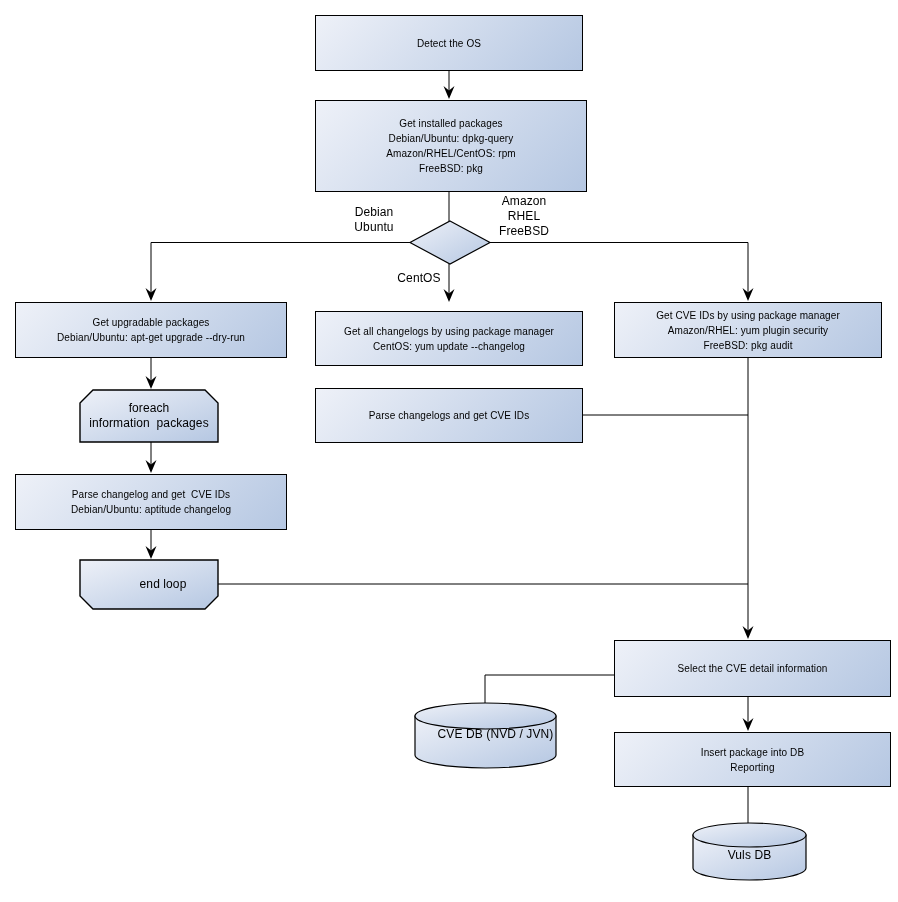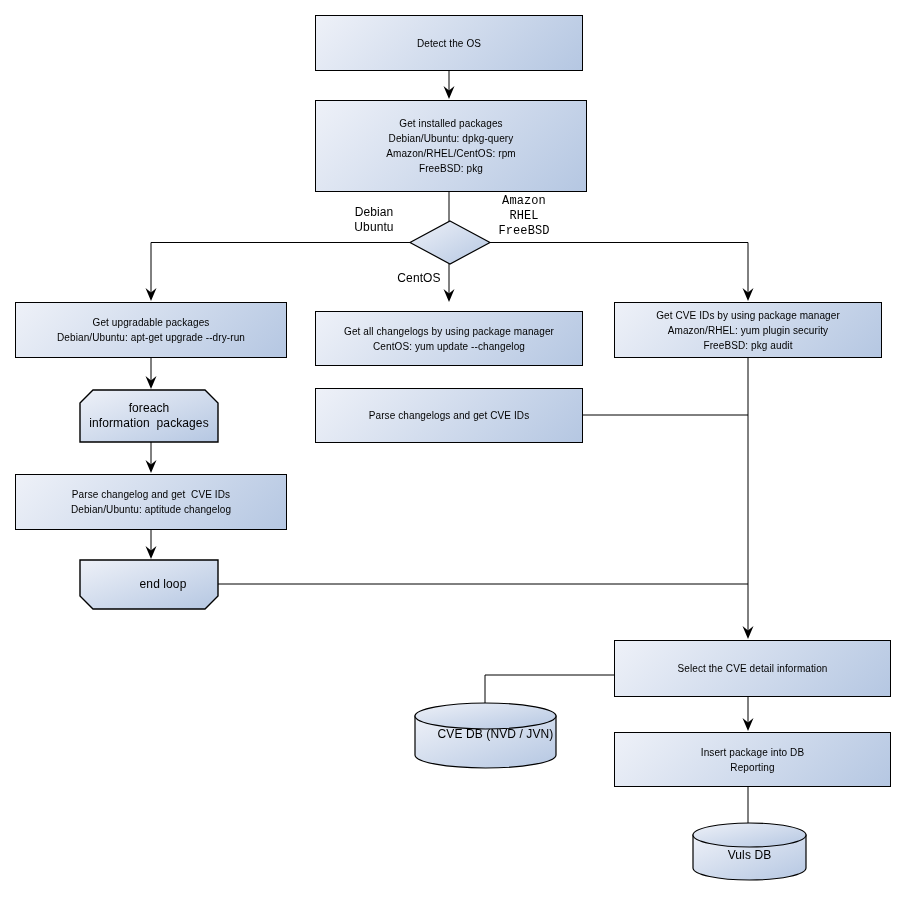--- a/index.html
+++ b/index.html
@@ -158,21 +158,21 @@
 
   <div class="flabel" style="left:693px; top:838px; width:113px; height:34px;">
     <span>Vuls DB</span>
   </div>
 
   <div class="flabel" style="left:336px; top:204px; width:76px; height:32px;">
     <span>Debian
 Ubuntu</span>
   </div>
 
-  <div class="flabel" style="left:486px; top:193px; width:76px; height:47px;font-family:Liberation Mono, monospace;">
+  <div class="flabel" style="left:486px; top:193px; width:76px; height:47px;">
     <span>Amazon
 RHEL
 FreeBSD</span>
   </div>
 
   <div class="flabel" style="left:381px; top:270px; width:76px; height:16px;">
     <span>CentOS</span>
   </div>
 
 </div>

